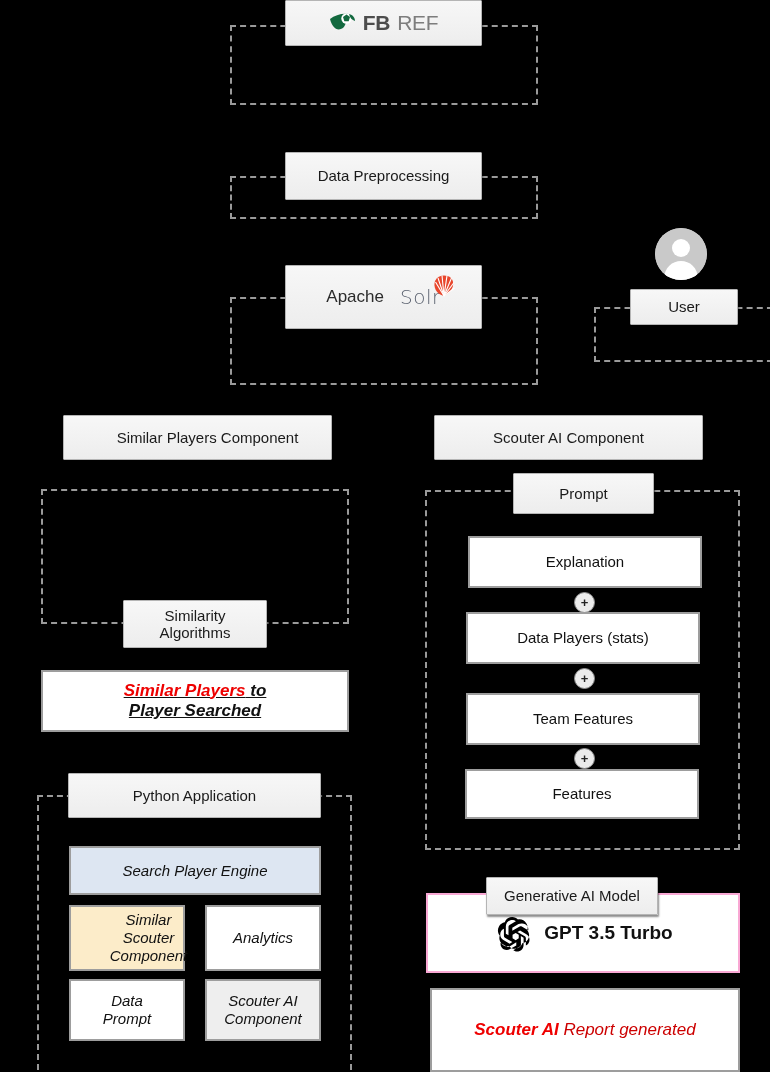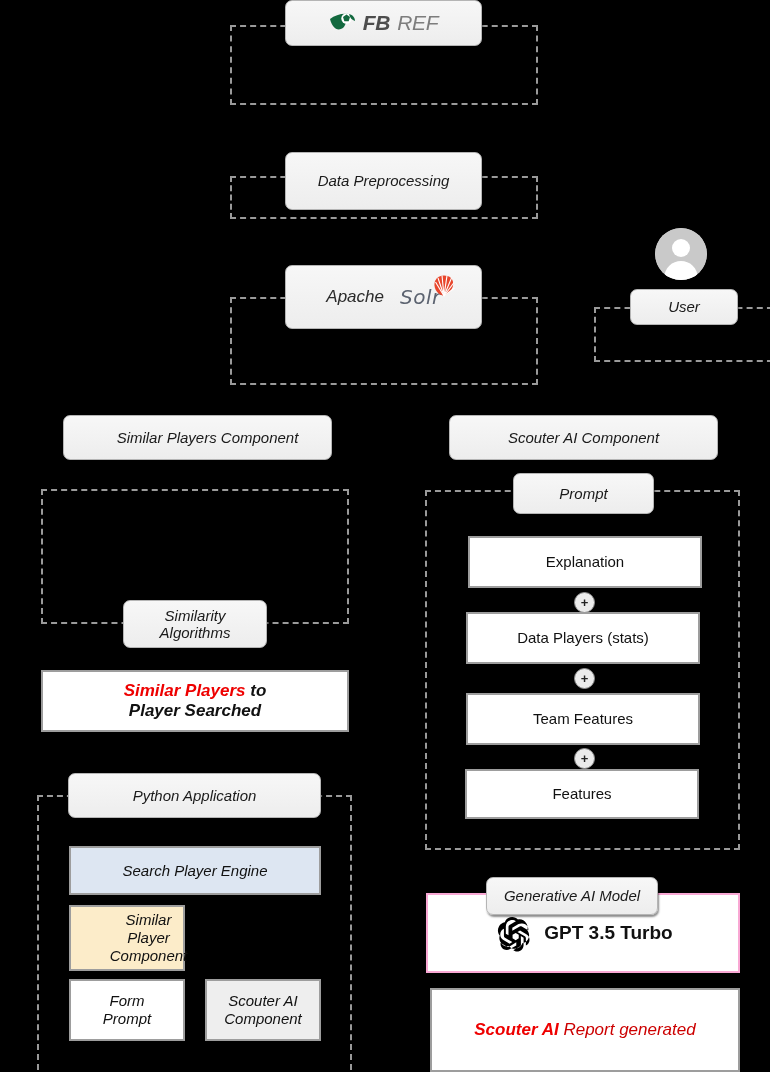--- a/index.html
+++ b/index.html
@@ -7,24 +7,24 @@
        font-family:"Liberation Sans","DejaVu Sans",sans-serif;}
 
   .stage{position:absolute;left:0;top:0;width:770px;height:1072px;background:#000;}
 
   
   .dashed{position:absolute;border:2px dashed #9a9a9a;box-sizing:border-box;}
 
   
   .pill{position:absolute;box-sizing:border-box;
         background:linear-gradient(#f7f7f7,#ededed);
-        border:1px solid #b5b5b5;border-radius:7px;
+        border:1px solid #b5b5b5;border-radius:1px;
         box-shadow:1px 2px 2px rgba(0,0,0,.45);
         display:flex;align-items:center;justify-content:center;
-        color:#1a1a1a;font-size:15px;line-height:1.15;font-style:italic;}
+        color:#1a1a1a;font-size:15px;line-height:1.15;}
 
   
   .rect{position:absolute;box-sizing:border-box;background:#fff;
         border:2px solid #9d9d9d;
         display:flex;align-items:center;justify-content:center;
         color:#111;font-size:15px;line-height:1.2;text-align:left;}
   .rect.gray{background:#eeeeee;}
   .rect.blue{background:#dde6f2;border-color:#9d9d9d;}
   .rect.cream{background:#fcecc9;border-color:#9d9d9d;}
   .rect.italic{font-style:italic;}
@@ -80,21 +80,21 @@
         <path d="M1 7 C6 3 13 1 20 2 C17 6 18 12 14 16 C8 20 3 15 1 7 Z" fill="#13693f"></path>
         <circle cx="17.5" cy="6.5" r="5.2" fill="#ffffff"></circle>
         <polygon points="17.5,2.6 21,5.1 19.7,9.2 15.3,9.2 14,5.1" fill="#13693f"></polygon>
         <path d="M20 2 C24 3 26 6 26 9 C23 8 21 6 20 2 Z" fill="#13693f"></path>
       </svg>
       <span class="fb-bold">FB</span>
         <span class="fb-light">REF</span>
     </span>
   </div>
 
-  <div class="pill" style="left:285px;top:152px;width:197px;height:58px;">
+  <div class="pill" style="left:285px;top:152px;width:197px;height:48px;">
     <span>Data Preprocessing</span>
   </div>
 
   <div class="pill" style="left:285px;top:265px;width:197px;height:64px;">
     <span class="logo-row" style="gap:16px;">
       <span class="apache-txt">Apache</span>
       <span style="position:relative;display:inline-block;">
         <span class="solr-txt">Solr</span>
         <svg width="26" height="26" viewBox="0 0 26 26" style="position:absolute;right:-16px;top:-13px;">
           <g fill="#e8462c">
@@ -122,53 +122,56 @@
     </svg>
   </div>
   <div class="pill" style="left:630px;top:289px;width:108px;height:36px;">
     <span>User</span>
   </div>
 
   <div class="pill" style="left:63px;top:415px;width:269px;height:45px;padding-left:20px;">
     <span>Similar Players Component</span>
   </div>
 
-  <div class="pill" style="left:449px;top:415px;width:269px;height:45px;">
+  <div class="pill" style="left:434px;top:415px;width:269px;height:45px;">
     <span>Scouter AI Component</span>
   </div>
 
   <div class="pill" style="left:123px;top:600px;width:144px;height:48px;flex-direction:column;">
     <span>Similarity</span>
     <span>Algorithms</span>
   </div>
 
-  <div class="rect" style="left:41px;top:670px;width:308px;height:62px;flex-direction:column;">
+  <div class="rect" style="left:41px;top:670px;width:308px;height:62px;flex-direction:column;text-decoration:underline;">
     <div>
       <span class="frag-red big-italic">Similar Players</span><span class="frag-blk big-italic"> to</span>
     </div>
     <div class="frag-blk big-italic">Player Searched</div>
   </div>
 
   <div class="pill" style="left:68px;top:773px;width:253px;height:45px;">
     <span>Python Application</span>
   </div>
 
   <div class="rect blue italic" style="left:69px;top:846px;width:252px;height:49px;">
     <span>Search Player Engine</span>
   </div>
 
   <div class="rect cream italic" style="left:69px;top:905px;width:116px;height:66px;flex-direction:column;padding-left:43px;">
     <span>Similar</span>
-    <span>Player</span>
+    <span>Scouter</span>
     <span>Component</span>
   </div>
 
+  <div class="rect italic" style="left:205px;top:905px;width:116px;height:66px;">
+    <span>Analytics</span>
+  </div>
 
   <div class="rect italic" style="left:69px;top:979px;width:116px;height:62px;flex-direction:column;">
-    <span>Form</span>
+    <span>Data</span>
     <span>Prompt</span>
   </div>
 
   <div class="rect gray italic" style="left:205px;top:979px;width:116px;height:62px;flex-direction:column;">
     <span>Scouter AI</span>
     <span>Component</span>
   </div>
 
   <div class="pill" style="left:513px;top:473px;width:141px;height:41px;">
     <span>Prompt</span>

